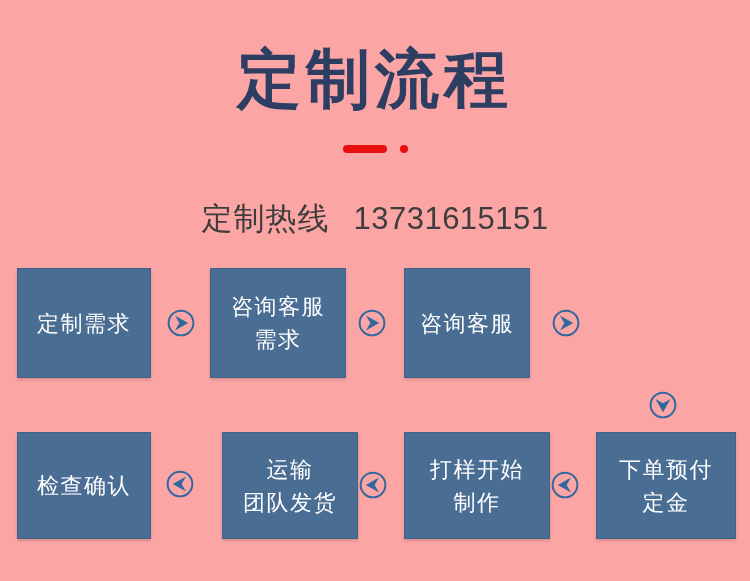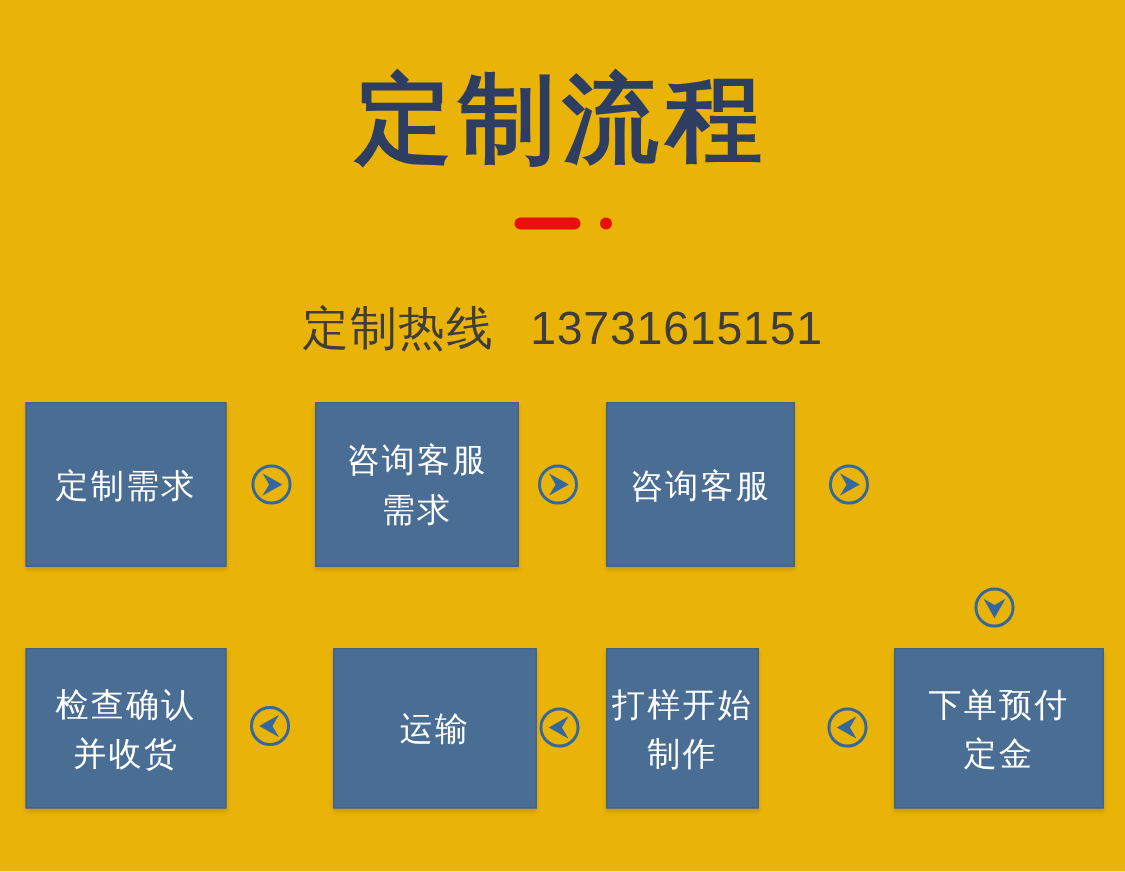--- a/index.html
+++ b/index.html
@@ -3,21 +3,21 @@
 <meta charset="utf-8">
 <style>
   * { margin: 0; padding: 0; box-sizing: border-box; }
   html, body { background: #ffffff; }
   body { font-family: "Liberation Sans", sans-serif; }
 
   .page {
     position: relative;
     width: 750px;
     height: 581px;
-    background: #eab308;
+    background: #fca5a5;
     overflow: hidden;
   }
 
   
   .title {
     position: absolute;
     top: 36px;
     left: 0;
     width: 750px;
     text-align: center;
@@ -81,21 +81,21 @@
   }
 
   
   .b1 { left: 17px;  top: 268px; width: 134px; height: 110px; }
   .b2 { left: 210px; top: 268px; width: 136px; height: 110px; }
   .b3 { left: 404px; top: 268px; width: 126px; height: 110px; }
   .b4 { left: 596px; top: 268px; width: 140px; height: 110px; }
   
   .b5 { left: 17px;  top: 432px; width: 134px; height: 107px; }
   .b6 { left: 222px; top: 432px; width: 136px; height: 107px; font-family: Liberation Serif, serif; }
-  .b7 { left: 404px; top: 432px; width: 102px; height: 107px; }
+  .b7 { left: 404px; top: 432px; width: 146px; height: 107px; }
   .b8 { left: 596px; top: 432px; width: 140px; height: 107px; }
 
   
   .arrow {
     position: absolute;
     width: 28px;
     height: 28px;
   }
   .a1 { left: 167px; top: 309px; }
   .a2 { left: 358px; top: 309px; }
@@ -155,24 +155,24 @@
 
   <span class="arrow a-down">
     <svg viewBox="0 0 24 24">
         <circle cx="12" cy="12" r="10.6" fill="none" stroke="#33689f" stroke-width="1.7"></circle>
         <polygon points="5.6,6.8 12,18.2 18.4,6.8 12,10.6" fill="#33689f"></polygon>
       </svg>
   </span>
 
   <div class="step-box b5">
     <span>检查确认</span>
-    <span>并收货</span>
   </div>
   <div class="step-box b6">
     <span>运输</span>
+    <span>团队发货</span>
   </div>
   <div class="step-box b7">
     <span>打样开始</span>
     <span>制作</span>
   </div>
   <div class="step-box b8">
     <span>下单预付</span>
     <span>定金</span>
   </div>
 

